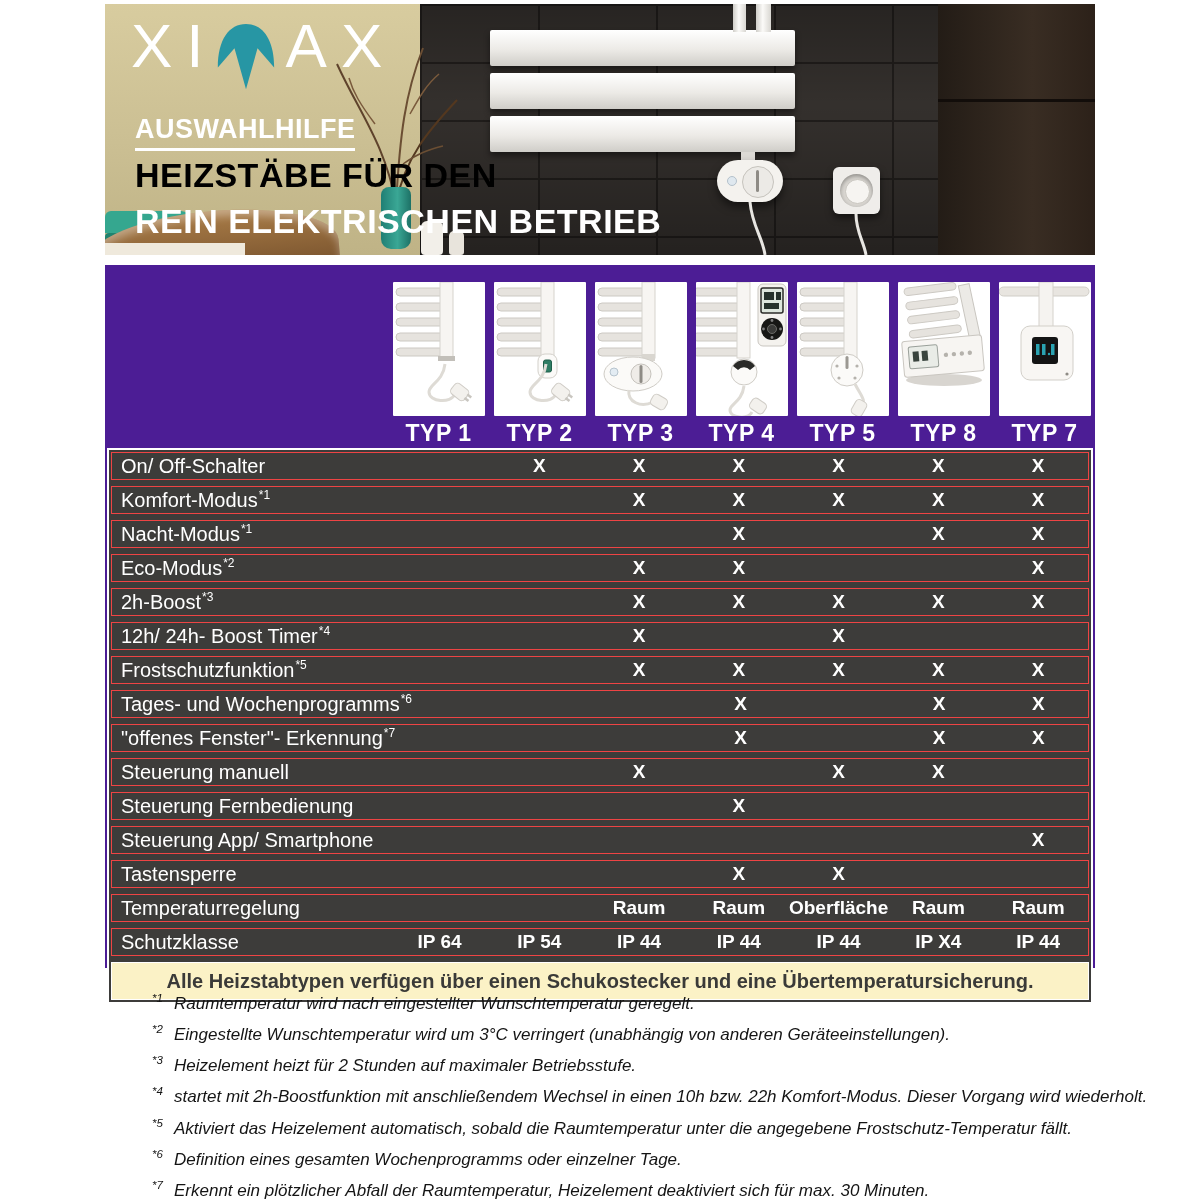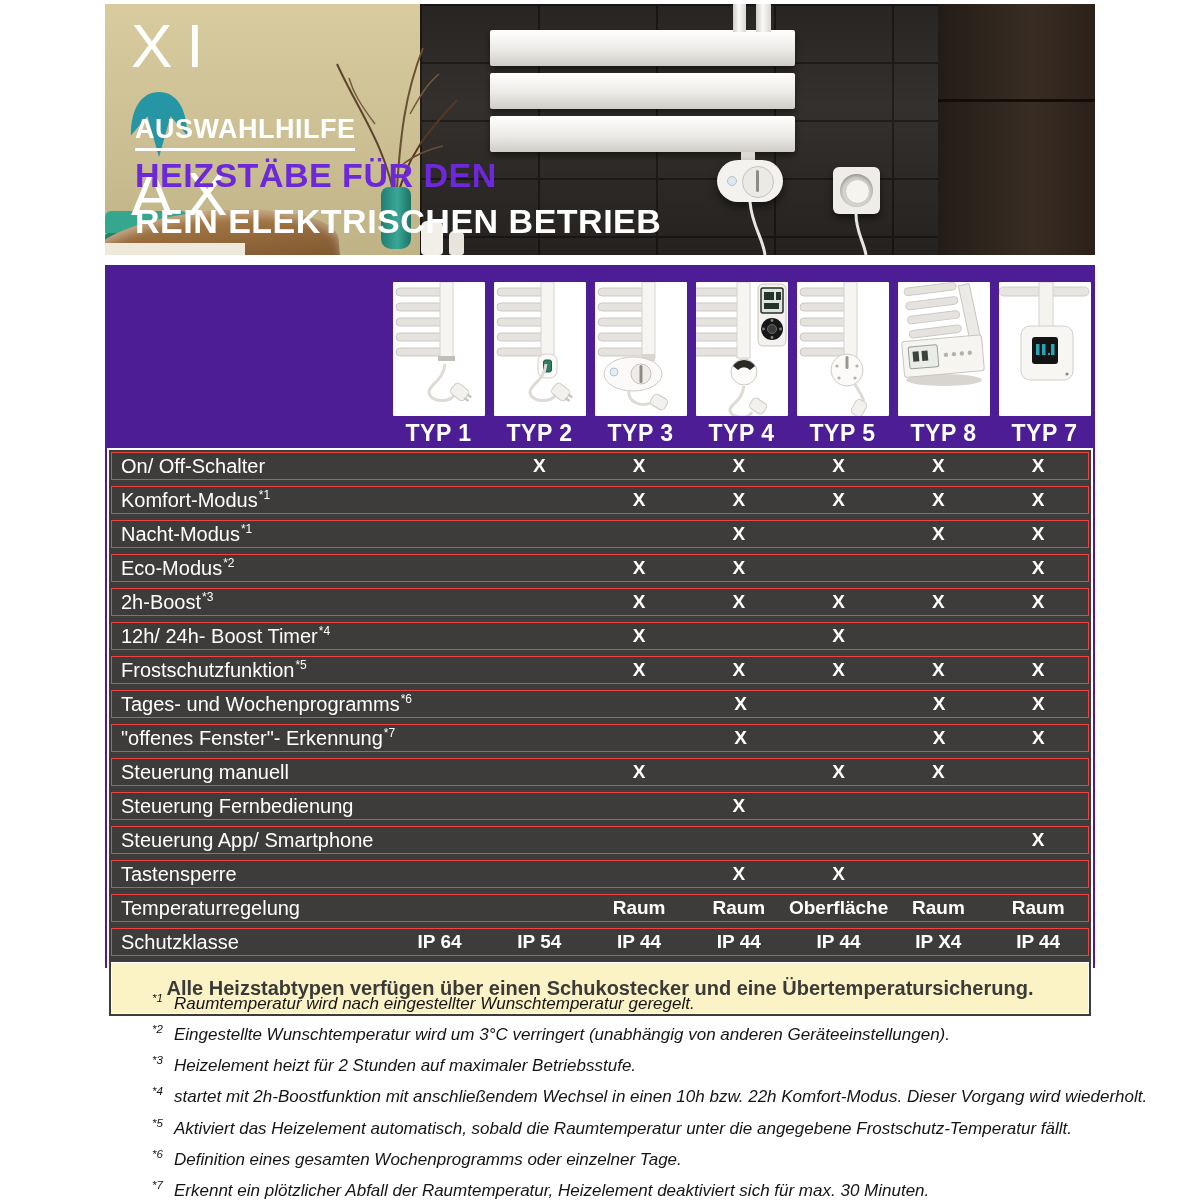--- a/index.html
+++ b/index.html
@@ -44,43 +44,43 @@
   .towel2{position:absolute;left:0;bottom:0;width:78px;height:22px;border-radius:4px 10px 8px 0;background:#1f8370;}
   .chair{position:absolute;left:-16px;bottom:-34px;width:250px;height:78px;border-radius:50% 50% 0 0;
         background:linear-gradient(180deg,#a97c47,#6e4a28);transform:rotate(-5deg);box-shadow:inset 0 6px 8px rgba(255,255,255,.35);}
   .floor{position:absolute;left:0;bottom:0;width:140px;height:12px;background:#efe9dc;}
   .vase-teal{position:absolute;left:276px;bottom:6px;width:30px;height:62px;border-radius:8px 8px 10px 10px;
         background:linear-gradient(90deg,#207f74,#3aa795 55%,#1d7166);}
   .vase-w1{position:absolute;left:316px;bottom:0;width:22px;height:34px;border-radius:6px 6px 4px 4px;background:#f2efe9;}
   .vase-w2{position:absolute;left:344px;bottom:0;width:15px;height:24px;border-radius:5px 5px 3px 3px;background:#e8e4dc;}
   .hero-deco{position:absolute;left:0;top:0;pointer-events:none;}
   .logo{position:absolute;left:26px;top:8px;display:flex;align-items:flex-start;color:#fff;
-        font-size:62px;font-weight:400;letter-spacing:14px;line-height:1.1;flex-direction:column;}
+        font-size:62px;font-weight:400;letter-spacing:14px;line-height:1.1;}
   .logo .m-icon{margin:8px 8px 0 -4px;}
   .eyebrow{position:absolute;left:30px;top:110px;color:#fff;font-size:27px;font-weight:700;
         letter-spacing:.5px;border-bottom:3px solid #fff;padding-bottom:3px;}
-  .title1{position:absolute;left:30px;top:152px;color:#6d28d9;font-size:34px;font-weight:700;letter-spacing:.5px;}
+  .title1{position:absolute;left:30px;top:152px;color:#000000;font-size:34px;font-weight:700;letter-spacing:.5px;}
   .title2{position:absolute;left:30px;top:198px;color:#fff;font-size:34px;font-weight:700;letter-spacing:.5px;}
 
   
   .section{position:absolute;left:105px;top:265px;width:990px;height:703px;background:#4c1d95;}
   .products{position:absolute;left:283px;top:17px;width:707px;display:flex;}
   .pcol{width:101px;display:flex;justify-content:center;}
   .pbox{width:92px;height:134px;background:#fff;border-radius:1px;overflow:hidden;}
   .typrow{position:absolute;left:283px;top:155px;width:707px;display:flex;}
   .typcell{width:101px;text-align:center;color:#fff;font-size:23px;font-weight:700;letter-spacing:.5px;}
 
   .tablebox{position:absolute;left:2px;top:183px;width:986px;border:2px solid #fff;padding:2px;
         box-sizing:border-box;background:#3d3c3a;}
   .trow{height:28px;box-sizing:border-box;border:1px solid #ef4444;margin-bottom:6px;
         display:flex;align-items:center;background:#3d3c3a;}
   .tlabel{width:272px;padding-left:9px;color:#fff;font-size:20px;white-space:nowrap;}
   .tlabel .rsup{font-size:12px;vertical-align:super;margin-left:1px;}
   .tcell{width:101px;text-align:center;color:#fff;font-size:19px;font-weight:700;white-space:nowrap;}
-  .banner{height:52px;box-sizing:border-box;border:1px solid #fff;background:#fbf2c6;
+  .banner{height:38px;box-sizing:border-box;border:1px solid #fff;background:#fbf2c6;
         display:flex;align-items:center;justify-content:center;}
   .banner span{color:#3a3a38;font-size:20px;font-weight:700;}
 
   
   .footnotes{position:absolute;left:120px;top:992px;width:1010px;color:#141414;}
   .fnote{font-style:italic;font-size:17px;margin-bottom:9.5px;white-space:nowrap;margin-left:32px;}
   .fnote .fsup{display:inline-block;width:22px;font-size:11.5px;vertical-align:super;font-style:italic;}
 </style>
 </head>
 <body>

